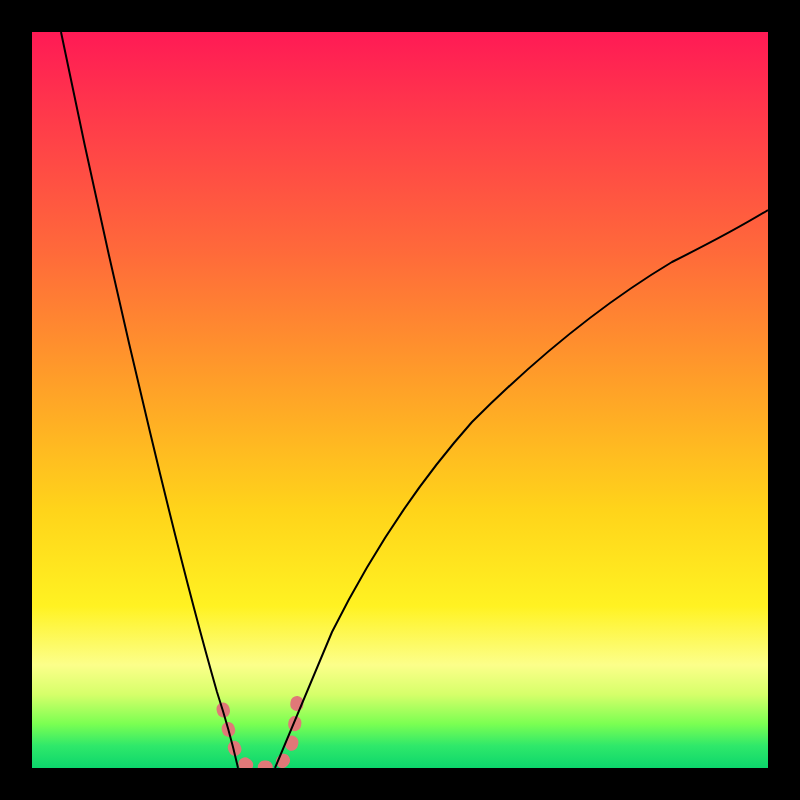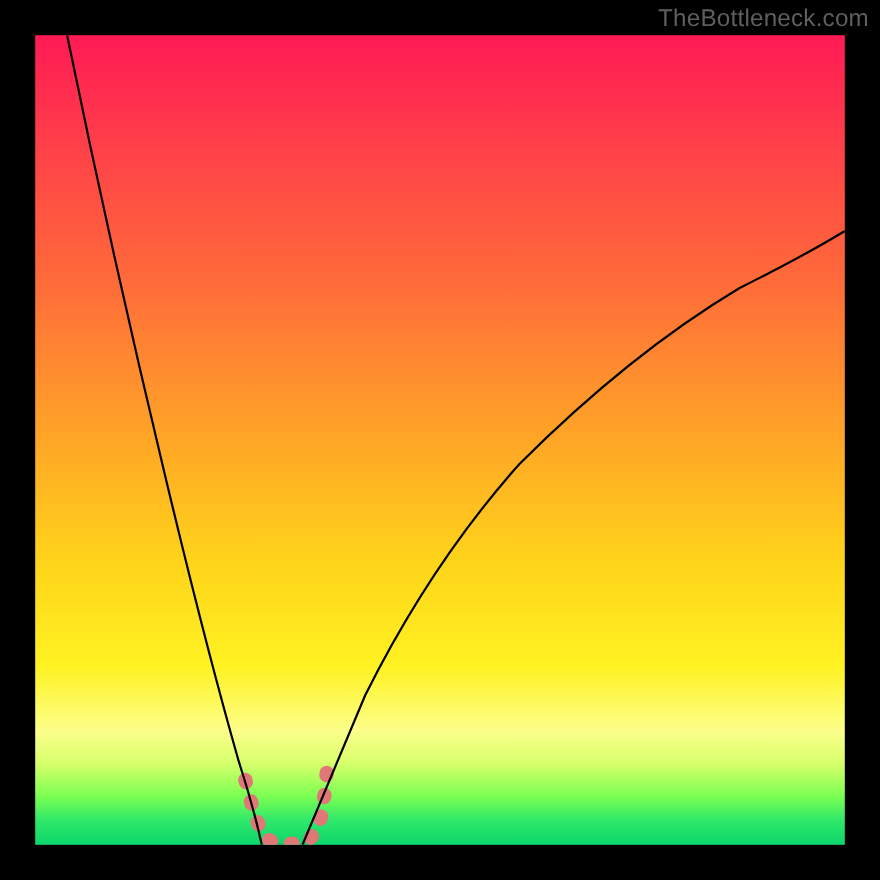--- a/index.html
+++ b/index.html
@@ -75,21 +75,20 @@
     stroke-width: 13;
     stroke-linecap: round;
     stroke-linejoin: round;
     stroke-dasharray: 2 18;
   }
 </style>
 </head>
 <body>
 
 <div class="frame">
-  <div class="watermark">TheBottleneck.com</div>
 
   <div class="plot-area">
     <svg class="curves" viewBox="0 0 736 736" preserveAspectRatio="none">
 
       <path class="highlight" d="M 191 677
                Q 198 706 206 725
                Q 213 734 221 735
                L 243 735
                Q 250 733 258 718
                Q 262 705 265 670"></path>

